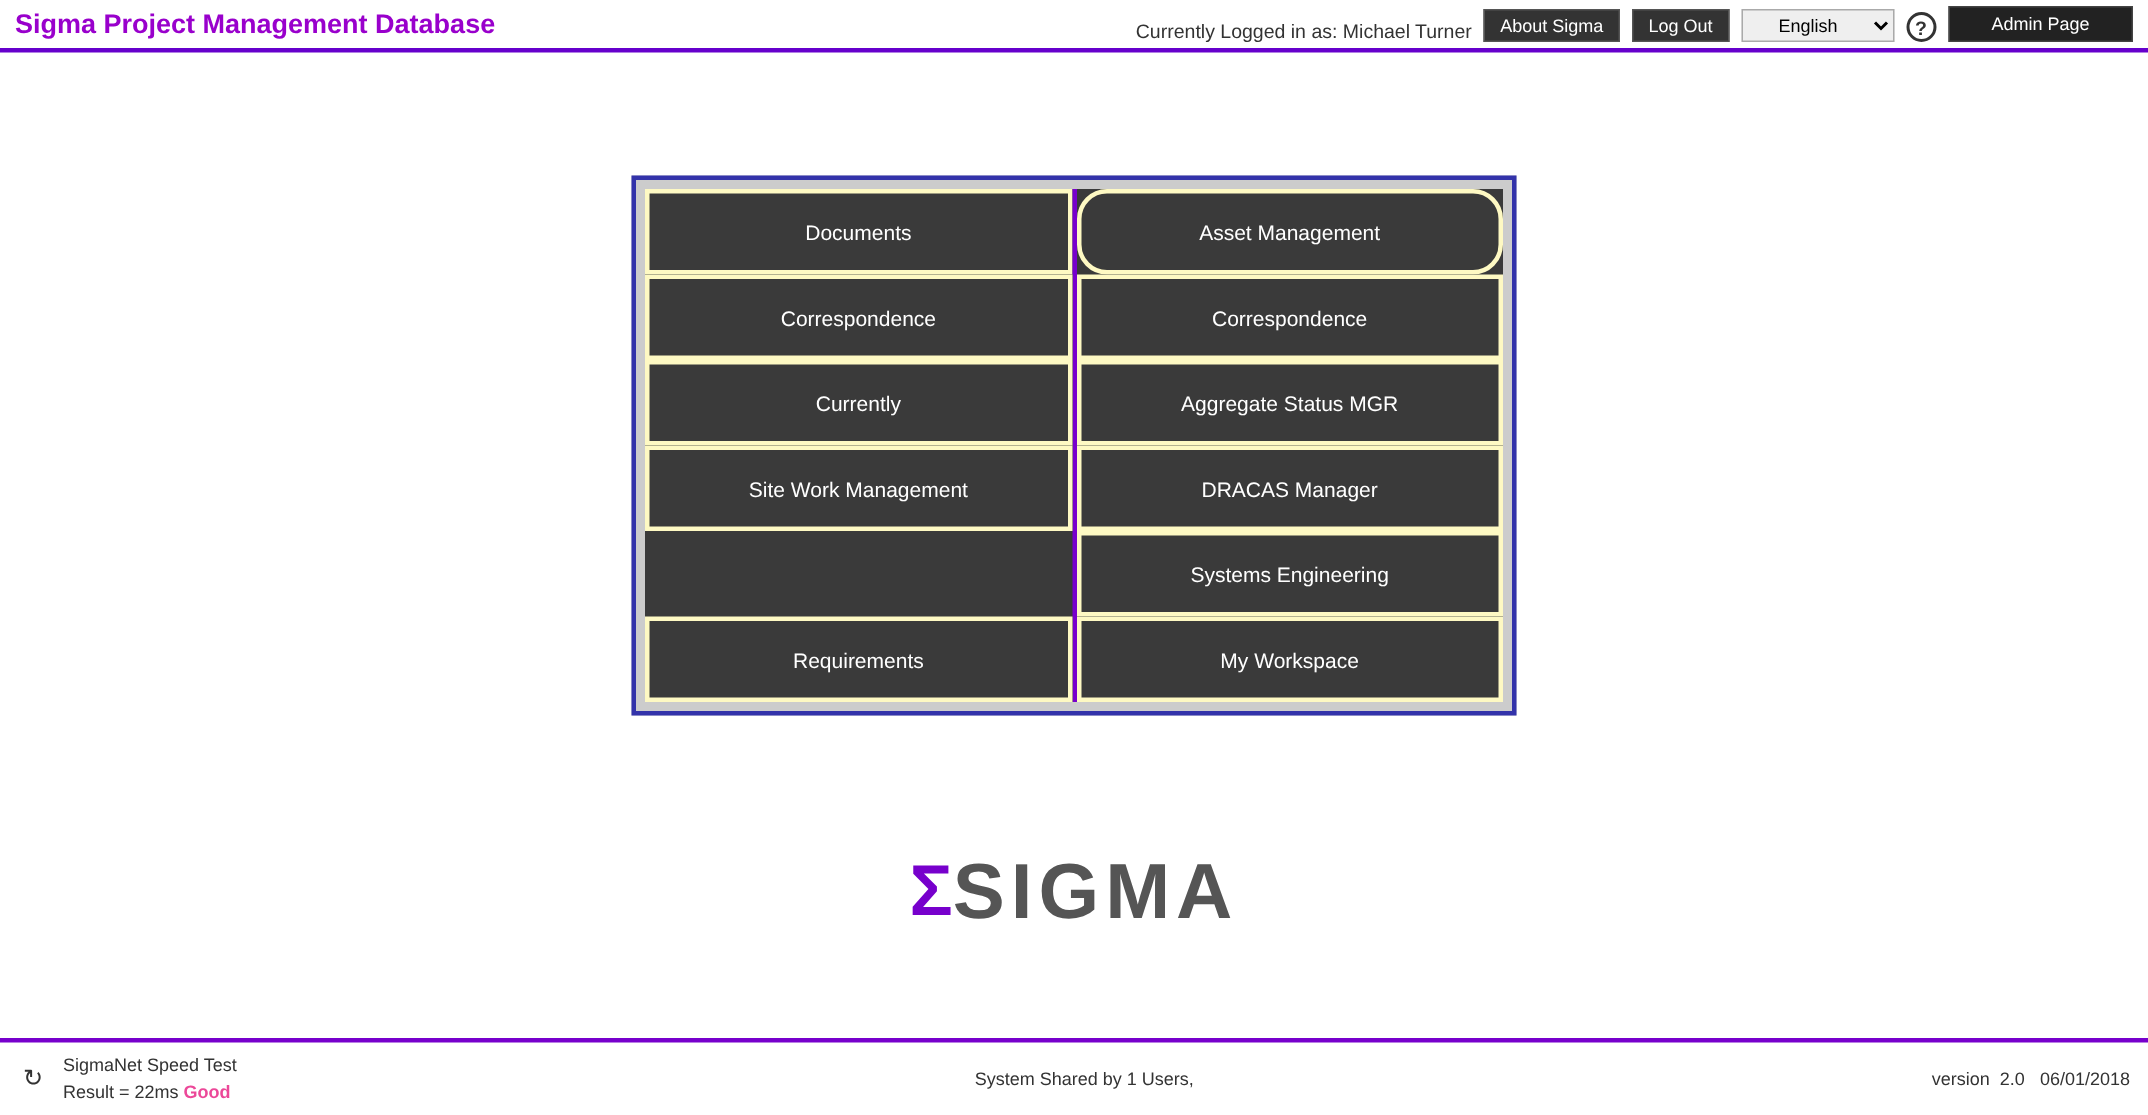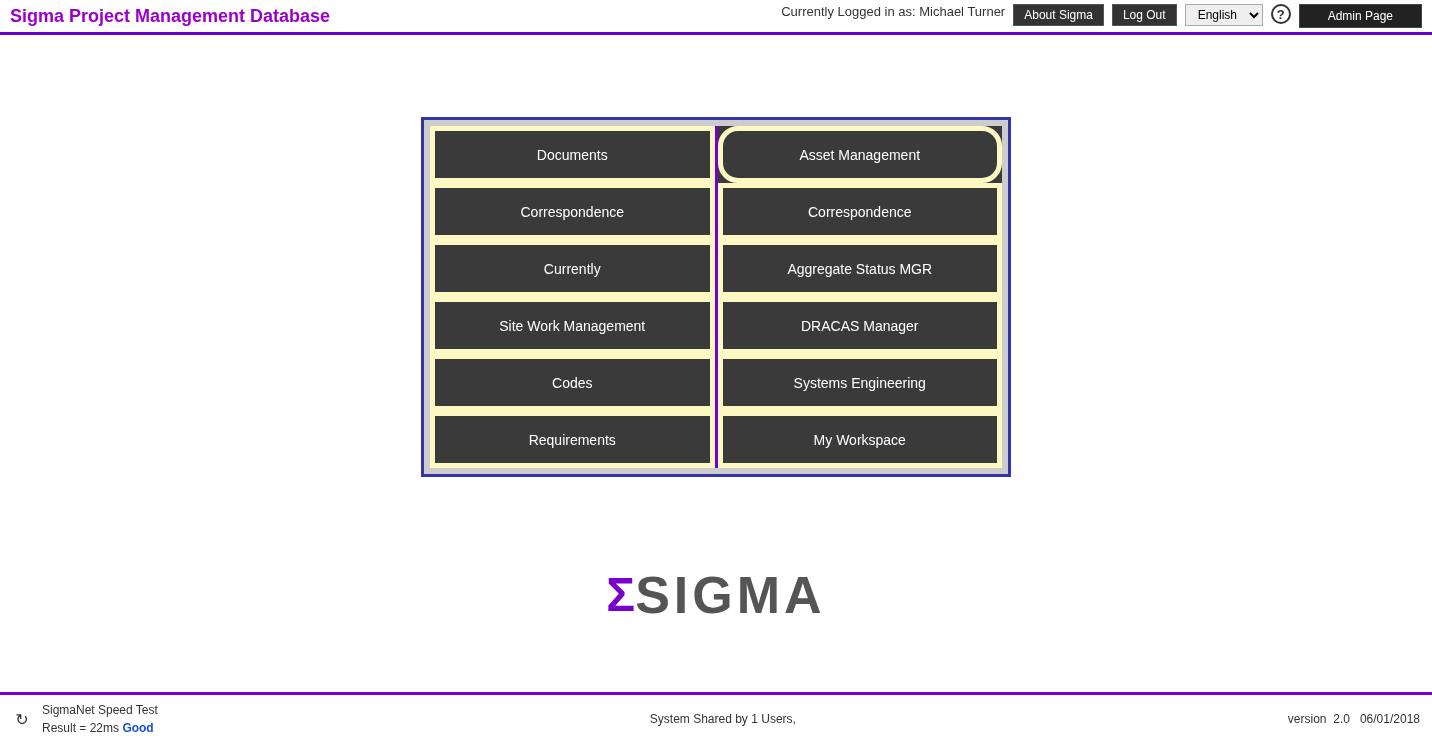--- a/index.html
+++ b/index.html
@@ -31,21 +31,21 @@
 
     .header-title {
       color: #9900cc;
       font-size: 18px;
       font-weight: bold;
       white-space: nowrap;
     }
 
     .header-right {
       display: flex;
-      align-items: flex-start;
+      align-items: flex-end;
       gap: 8px;
     }
 
     .header-logged-in {
       color: #333;
       font-size: 13px;
       white-space: nowrap;
     }
 
     .header-btn {
@@ -53,21 +53,21 @@
       color: #fff;
       border: 1px solid #555;
       padding: 3px 10px;
       font-size: 12px;
       cursor: pointer;
       white-space: nowrap;
     }
 
     .lang-select {
       font-size: 12px;
-      padding: 2px 8px;
+      padding: 2px 20px;
       border: 1px solid #aaa;
       cursor: pointer;
     }
 
     .help-icon {
       width: 20px;
       height: 20px;
       border: 2px solid #333;
       border-radius: 50%;
       display: flex;
@@ -122,21 +122,21 @@
     }
 
     .nav-cell {
       background: #3a3a3a;
       color: #ffffff;
       display: flex;
       align-items: center;
       justify-content: center;
       font-size: 14px;
       cursor: pointer;
-      border: 5px solid #fef9c3;
+      border: 3px solid #fef9c3;
       text-align: center;
       transition: background 0.15s;
     }
 
     
     .logo-area {
       margin-top: 60px;
       display: flex;
       align-items: center;
       justify-content: center;
@@ -192,21 +192,21 @@
       color: #333;
     }
 
     .footer-speed-test {
       font-size: 12px;
       color: #333;
       line-height: 1.5;
     }
 
     .footer-speed-good {
-      color: #1d4ed8;
+      color: #ec4899;
       font-weight: bold;
     }
 
     .footer-system-info {
       font-size: 12px;
       color: #333;
     }
 
     .footer-version {
       font-size: 12px;
@@ -257,23 +257,20 @@
         <span>Aggregate Status MGR</span>
       </div>
 
       <div class="nav-cell" style="grid-column:1; grid-row:4;">
         <span>Site Work Management</span>
       </div>
       <div class="nav-cell" style="grid-column:3; grid-row:4;">
         <span>DRACAS Manager</span>
       </div>
 
-      <div class="nav-cell" style="grid-column:1; grid-row:5;">
-        <span>Codes</span>
-      </div>
       <div class="nav-cell" style="grid-column:1; grid-row:6;">
         <span>Requirements</span>
       </div>
 
       <div class="nav-cell" style="grid-column:3; grid-row:5;">
         <span>Systems Engineering</span>
       </div>
       <div class="nav-cell" style="grid-column:3; grid-row:6;">
         <span>My Workspace</span>
       </div>

